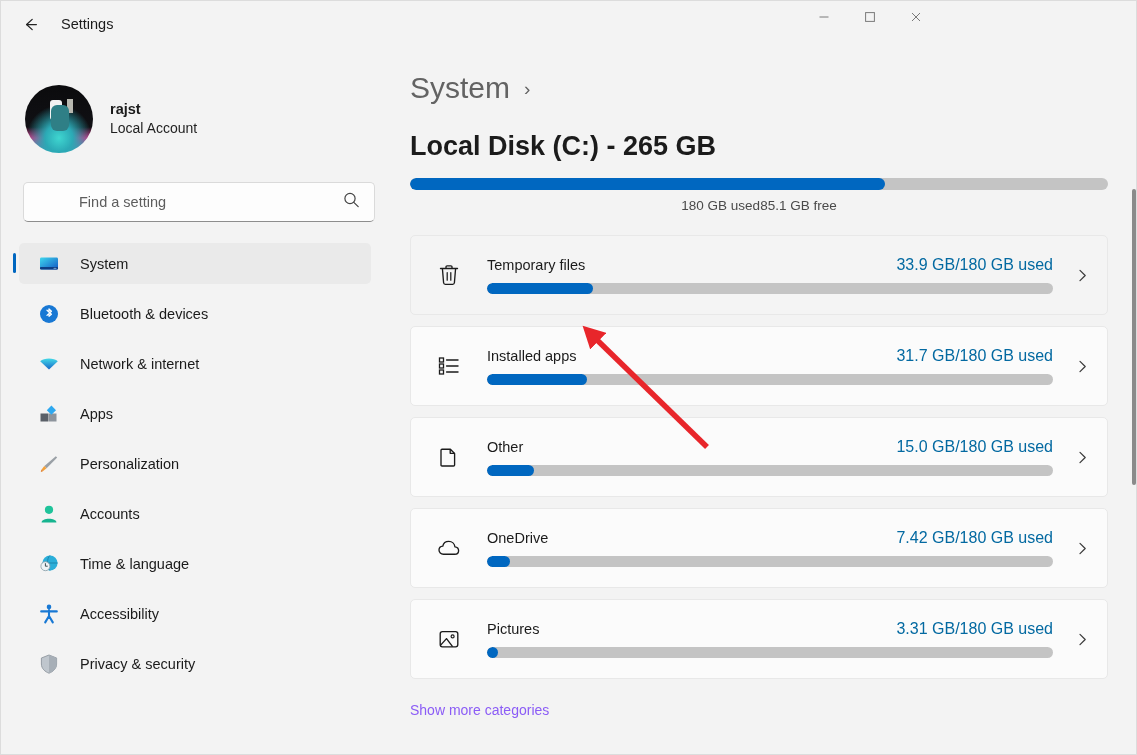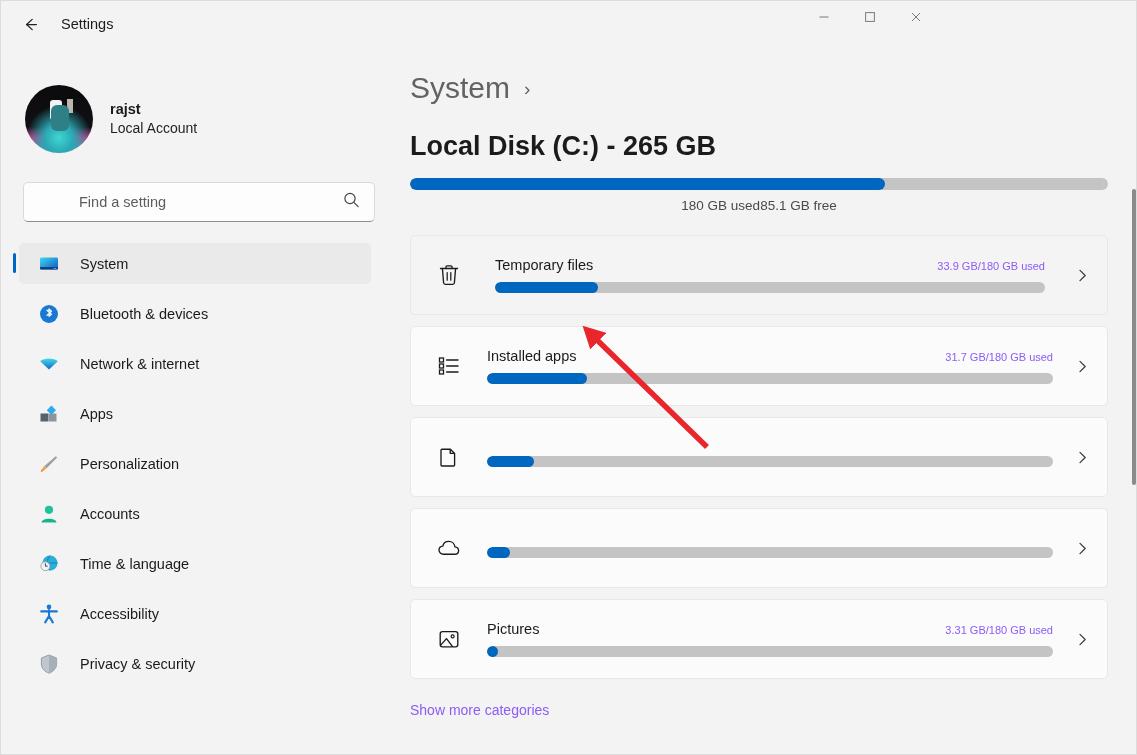--- a/index.html
+++ b/index.html
@@ -172,35 +172,35 @@
   .card {
     position: relative;
     width: 698px; height: 80px;
     margin: 0 0 11px 12px;
     background: #fbfbfb;
     border: 1px solid #e8e8e8;
     border-radius: 5px;
     display: flex; align-items: center;
     cursor: pointer;
   }
-  .card:first-child { background: #f4f4f4; gap: 8px; }
+  .card:first-child { background: #f4f4f4; }
   .card-ico {
     width: 34px; height: 34px;
     margin-left: 21px;
     display: flex; align-items: center; justify-content: center;
     flex: none;
   }
   .card-body {
     flex: 1; margin-left: 21px; margin-right: 12px;
   }
   .card-top {
     display: flex; align-items: baseline; justify-content: space-between;
   }
   .card-name { font-size: 14.5px; color: #1b1b1b; }
-  .card-usage { font-size: 11px; color: #8b5cf6; }
+  .card-usage { font-size: 16px; color: #0369a1; }
   .card-bar {
     margin-top: 9px;
     width: 100%; height: 11px;
     background: #c4c4c4; border-radius: 6px;
     overflow: hidden;
   }
   .card-bar-fill { height: 100%; background: #0067c0; border-radius: 6px; }
   .card-chev {
     width: 34px; margin-right: 8px;
     display: flex; align-items: center; justify-content: center;
@@ -463,37 +463,45 @@
           </span>
         </div>
         <div class="card">
           <span class="card-ico">
             <svg width="30" height="30" viewBox="0 0 30 30">
               <path d="M8 7.2 H16.4 L20.6 11.4 V23 C20.6 23.6 20.1 24 19.5 24 H8 C7.4 24 7 23.6 7 23 V8.2 C7 7.6 7.4 7.2 8 7.2 Z" fill="none" stroke="#1b1b1b" stroke-width="1.35" stroke-linejoin="round"></path>
               <path d="M16.2 7.3 V11.3 H20.5" fill="none" stroke="#1b1b1b" stroke-width="1.35" stroke-linejoin="round"></path>
             </svg>
           </span>
           <div class="card-body">
+            <div class="card-top">
+              <span class="card-name">Other</span>
+              <span class="card-usage">15.0 GB/180 GB used</span>
+            </div>
             <div class="card-bar">
               <div class="card-bar-fill" style="width:8.3%"></div>
             </div>
           </div>
           <span class="card-chev">
             <svg width="17" height="17" viewBox="0 0 17 17">
               <path d="M6 3.4 L11.2 8.5 L6 13.6" fill="none" stroke="#3b3b3b" stroke-width="1.25" stroke-linecap="round" stroke-linejoin="round"></path>
             </svg>
           </span>
         </div>
         <div class="card">
           <span class="card-ico">
             <svg width="30" height="30" viewBox="0 0 30 30">
               <path d="M9.4 21.2 C6.9 21.2 5 19.4 5 17.1 C5 15 6.6 13.3 8.8 13.1 C9.3 10.3 11.8 8.3 14.8 8.3 C18 8.3 20.6 10.7 20.9 13.8 C23 14 24.6 15.7 24.6 17.7 C24.6 19.7 22.9 21.2 20.7 21.2 Z" fill="none" stroke="#1b1b1b" stroke-width="1.35" stroke-linejoin="round"></path>
             </svg>
           </span>
           <div class="card-body">
+            <div class="card-top">
+              <span class="card-name">OneDrive</span>
+              <span class="card-usage">7.42 GB/180 GB used</span>
+            </div>
             <div class="card-bar">
               <div class="card-bar-fill" style="width:4.1%"></div>
             </div>
           </div>
           <span class="card-chev">
             <svg width="17" height="17" viewBox="0 0 17 17">
               <path d="M6 3.4 L11.2 8.5 L6 13.6" fill="none" stroke="#3b3b3b" stroke-width="1.25" stroke-linecap="round" stroke-linejoin="round"></path>
             </svg>
           </span>
         </div>

